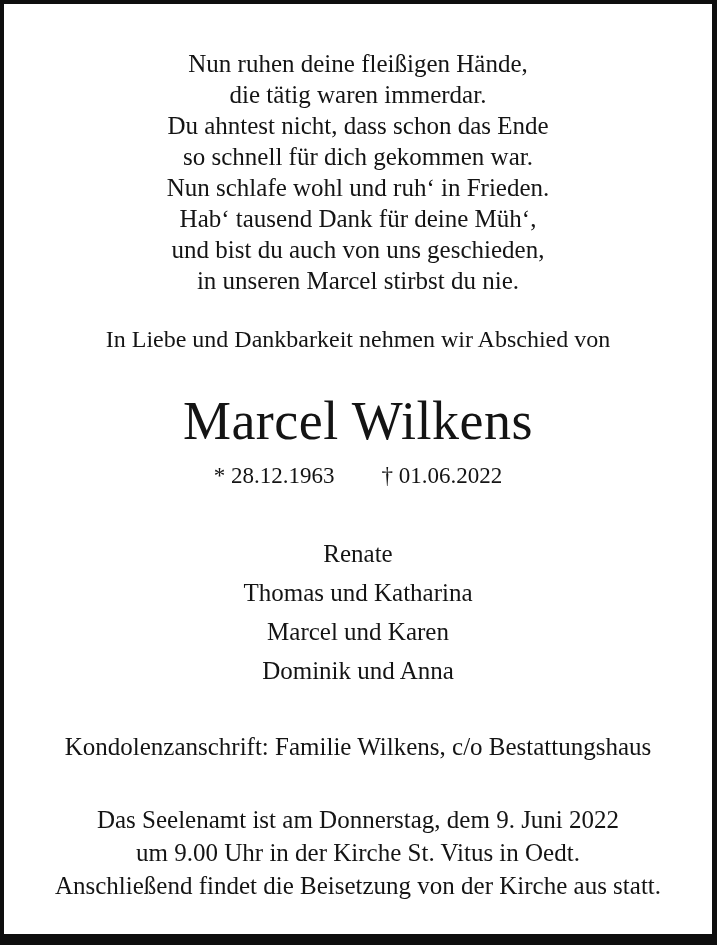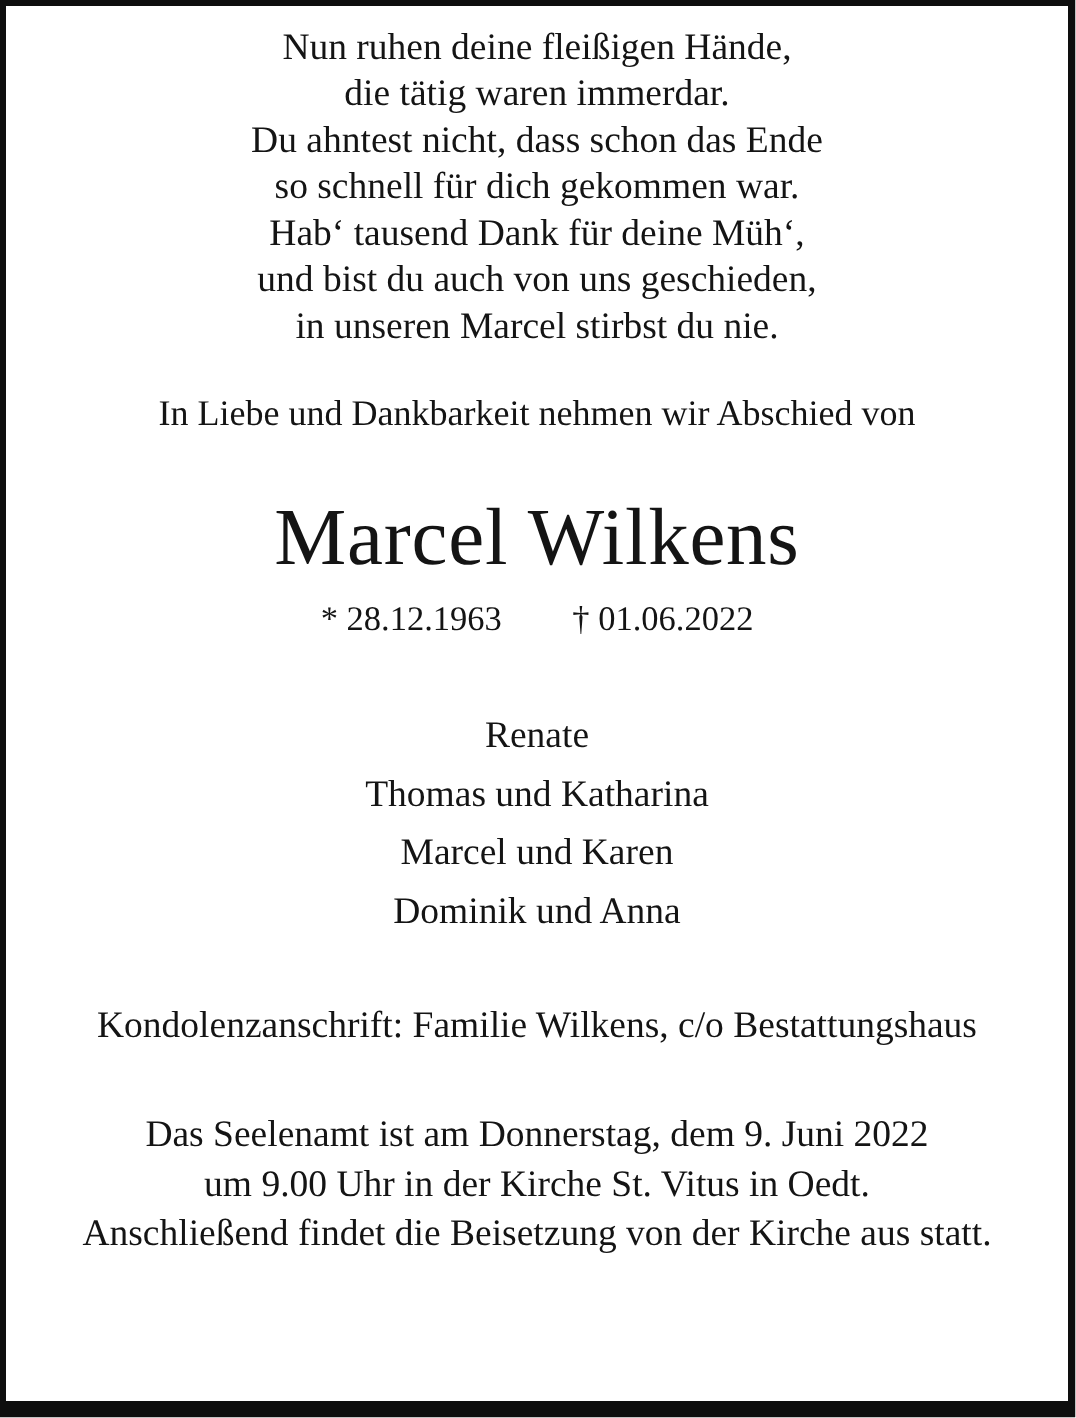--- a/index.html
+++ b/index.html
@@ -12,21 +12,21 @@
     width: 717px;
     height: 945px;
     box-sizing: border-box;
     background: #ffffff;
     border-style: solid;
     border-color: #0e0e0e;
     border-top-width: 4px;
     border-left-width: 4px;
     border-right-width: 5px;
     border-bottom-width: 11px;
-    padding-top: 12px;
+    padding-top: 44px;
     text-align: center;
     font-family: "Liberation Serif", "DejaVu Serif", serif;
     color: #141414;
     overflow: hidden;
   }
   .poem {
     font-size: 25px;
     line-height: 31px;
   }
   .intro {
@@ -69,20 +69,21 @@
 </head>
 <body>
 
 <div class="page">
 
   <div class="poem">
     <div>Nun ruhen deine fleißigen Hände,</div>
     <div>die tätig waren immerdar.</div>
     <div>Du ahntest nicht, dass schon das Ende</div>
     <div>so schnell für dich gekommen war.</div>
+    <div>Nun schlafe wohl und ruh‘ in Frieden.</div>
     <div>Hab‘ tausend Dank für deine Müh‘,</div>
     <div>und bist du auch von uns geschieden,</div>
     <div>in unseren Marcel stirbst du nie.</div>
   </div>
 
   <div class="intro">In Liebe und Dankbarkeit nehmen wir Abschied von</div>
 
   <h1 class="name">Marcel Wilkens</h1>
 
   <div class="dates">

